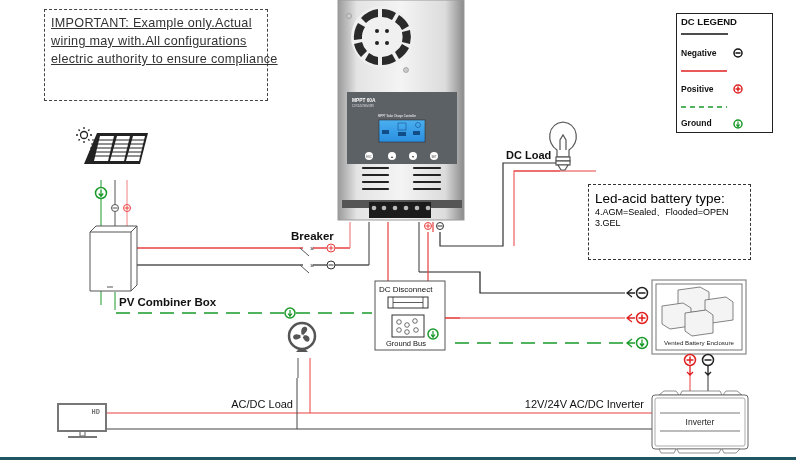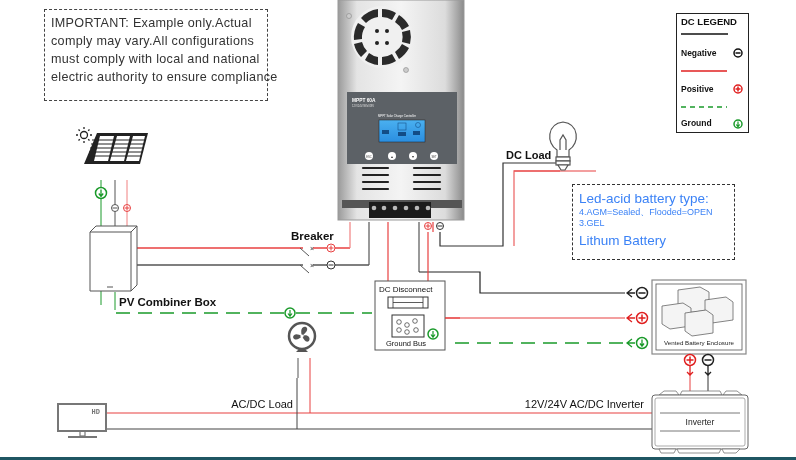--- a/index.html
+++ b/index.html
@@ -1,34 +1,33 @@
 <!DOCTYPE html>
 <html><head>
 <meta charset="utf-8">
 <style>
   html, body { margin:0; padding:0; background:#fff; }
   body { width:796px; height:460px; position:relative; overflow:hidden; font-family:"Liberation Sans", sans-serif; }
   #diagram { position:absolute; left:0; top:0; }
   .t { font-family:"Liberation Sans", sans-serif; fill:#111; }
   .notice { position:absolute; left:44px; top:9px; width:224px; height:92px; border:1.5px dashed #444; box-sizing:border-box; padding:4px 0 0 6px; font-size:12.6px; line-height:18px; color:#333; letter-spacing:0.3px; }
-  .notice div { white-space:nowrap; }
-  .battype { position:absolute; left:572px; top:184px; width:163px; height:76px; border:1.5px dashed #333; box-sizing:border-box; padding:5px 0 0 6px; color:#3b82f6; }
+  .notice div { white-space:nowrap;text-decoration:underline; }
+  .battype { position:absolute; left:588px; top:184px; width:163px; height:76px; border:1.5px dashed #333; box-sizing:border-box; padding:5px 0 0 6px; color:#000000; }
   .battype .h { font-size:13.5px; line-height:17px; white-space:nowrap; }
   .battype .s { font-size:9px; line-height:11px; white-space:nowrap; }
   .battype .l { font-size:13.5px; line-height:17px; margin-top:3px; white-space:nowrap; }
-  .legend { position:absolute; left:676px; top:13px; width:73px; height:120px; border:1.5px solid #222; box-sizing:border-box; font-weight:bold; font-size:9.5px; color:#111; }
+  .legend { position:absolute; left:676px; top:13px; width:97px; height:120px; border:1.5px solid #222; box-sizing:border-box; font-weight:bold; font-size:9.5px; color:#111; }
   .bottom-bar { position:absolute; left:0; top:457px; width:796px; height:3px; background:#1f5662; }
 </style>
 </head>
 <body>
 
 <div class="notice">
   <div>IMPORTANT: Example only.Actual</div>
-  <div>comply may vary.All configurations</div>
-  <div>must comply with local and national</div>
+  <div>wiring may with.All configurations</div>
   <div>electric authority to ensure compliance</div>
 </div>
 
 <svg id="diagram" width="796" height="460" viewBox="0 0 796 460">
   <defs>
     <linearGradient id="steel" x1="0" x2="1" y1="0" y2="0">
       <stop offset="0" stop-color="#9a9a9a"></stop>
       <stop offset="0.15" stop-color="#e4e4e4"></stop>
       <stop offset="0.5" stop-color="#f4f4f4"></stop>
       <stop offset="0.85" stop-color="#dcdcdc"></stop>
@@ -339,21 +338,20 @@
     <rect x="80" y="431" width="5" height="5" fill="none" stroke="#777" stroke-width="1.2"></rect>
     <line x1="68" y1="437" x2="97" y2="437" stroke="#777" stroke-width="2"></line>
   </g>
   <text class="t" x="293" y="408" font-size="11" text-anchor="end">AC/DC Load</text>
 </svg>
 
 <div class="battype">
   <div class="h">Led-acid battery type:</div>
   <div class="s">4.AGM=Sealed、Flooded=OPEN</div>
   <div class="s">3.GEL</div>
-  <div class="l">Lithum Battery</div>
 </div>
 
 <div class="legend">
   <svg width="73" height="120" viewBox="0 0 73 120" style="position:absolute;left:-1.5px;top:-1.5px;">
     <text x="5" y="12" font-size="9.5" font-weight="bold" fill="#111" font-family="Liberation Sans, sans-serif">DC LEGEND</text>
     <line x1="5" y1="21" x2="52" y2="21" stroke="#111" stroke-width="1.5"></line>
     <text x="5" y="43" font-size="8.5" font-weight="bold" fill="#111" font-family="Liberation Sans, sans-serif">Negative</text>
     <g>
       <circle cx="62" cy="40" r="4" fill="#fff" stroke="#111" stroke-width="1.5"></circle>
       <line x1="59.5" y1="40" x2="64.5" y2="40" stroke="#111" stroke-width="1.5"></line>

